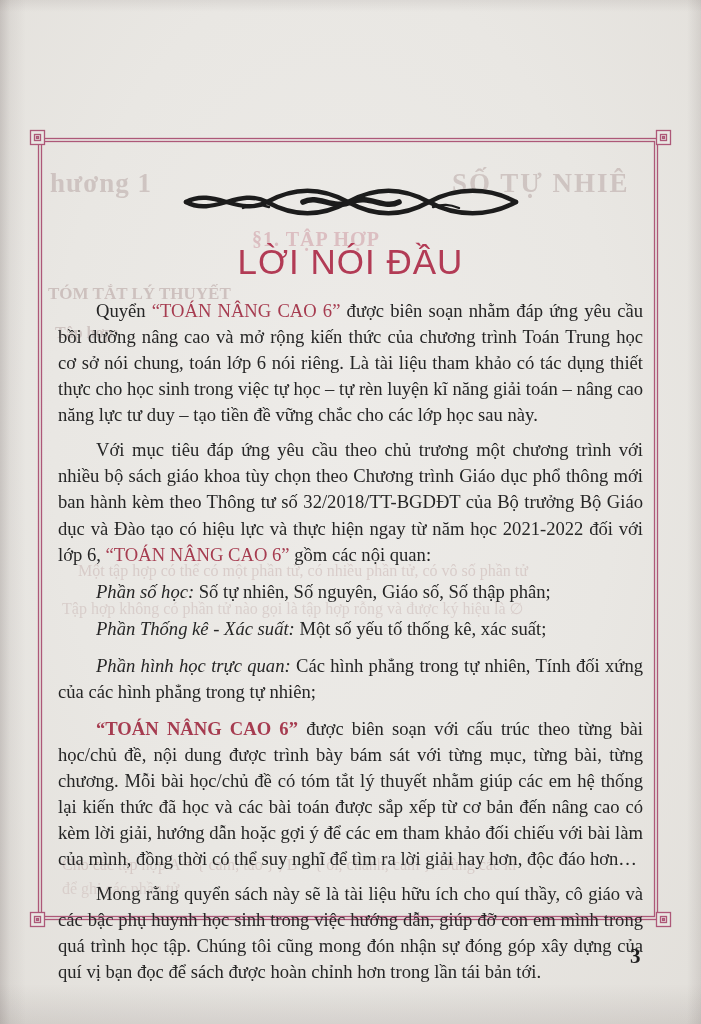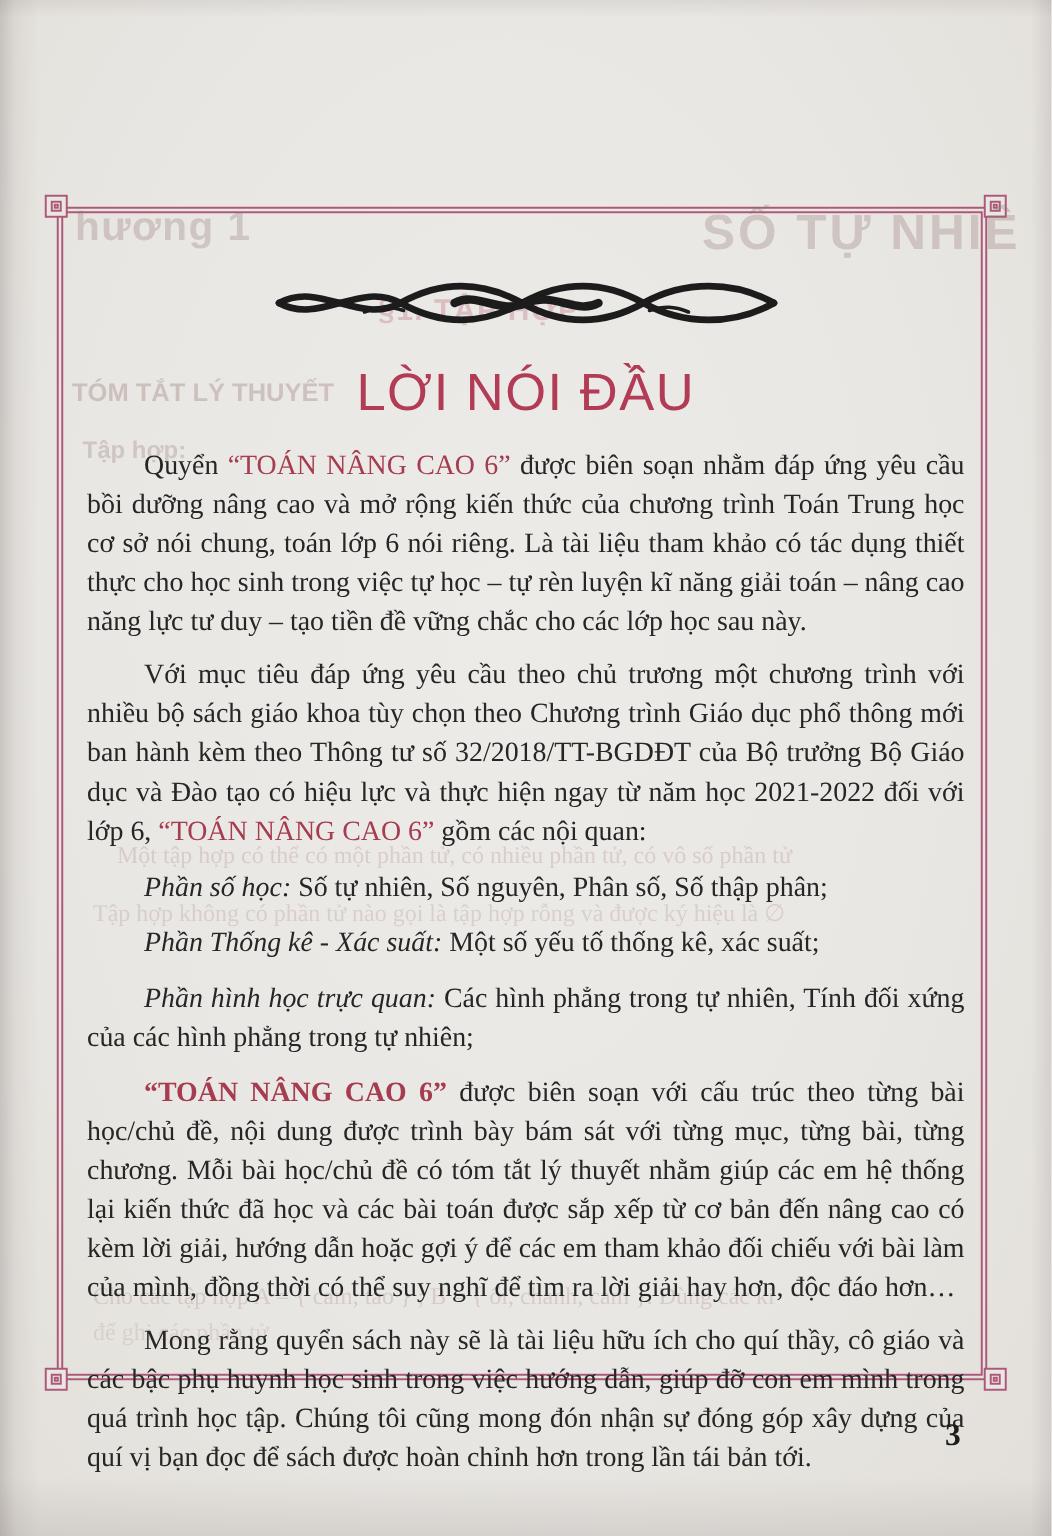--- a/index.html
+++ b/index.html
@@ -13,23 +13,23 @@
       radial-gradient(ellipse at 48% 42%, #edebe8 0%, #e9e7e3 55%, #e2dfda 100%);
     font-family:"Liberation Serif","DejaVu Serif",serif;
     color:#262626;
   }
 
   
   .frame-svg{position:absolute;left:0;top:0;pointer-events:none;}
 
   
   .ghost{position:absolute;white-space:nowrap;pointer-events:none;z-index:1;}
-  .ghost.sansb{font-family:Liberation Sans, sans-serif;font-weight:bold;}
+  .ghost.sansb{font-family:Liberation Serif, serif;font-weight:bold;margin-top:32px;}
   .g1{left:50px;top:136px;font-size:27px;color:rgba(145,115,115,.30);letter-spacing:1px;}
-  .g2{left:468px;top:136px;font-size:33px;color:rgba(145,115,115,.30);letter-spacing:2px;}
+  .g2{left:452px;top:136px;font-size:27px;color:rgba(145,115,115,.30);letter-spacing:2px;}
   .g3{left:252px;top:196px;font-size:20px;color:rgba(195,120,135,.38);letter-spacing:1px;}
   .g4{left:48px;top:252px;font-size:17px;color:rgba(150,118,118,.34);}
   .g5{left:55px;top:292px;font-size:16px;color:rgba(150,118,118,.30);}
   .g6{left:78px;top:562px;font-size:16px;color:rgba(165,125,125,.26);}
   .g7{left:62px;top:599px;font-size:16px;color:rgba(165,125,125,.24);font-family:Liberation Serif, serif;}
   .g8{left:62px;top:856px;font-size:16px;color:rgba(165,125,125,.26);}
   .g9{left:62px;top:880px;font-size:16px;color:rgba(165,125,125,.20);}
 
   
   .content{
@@ -108,21 +108,21 @@
       </g>
     </svg>
   </div>
 
   <h1 class="title">LỜI NÓI ĐẦU</h1>
 
   <p class="body-p first"><span>Quyển </span><span class="red">“TOÁN NÂNG CAO 6”</span><span> được biên soạn nhằm đáp ứng yêu cầu bồi dưỡng nâng cao và mở rộng kiến thức của chương trình Toán Trung học cơ sở nói chung, toán lớp 6 nói riêng. Là tài liệu tham khảo có tác dụng thiết thực cho học sinh trong việc tự học – tự rèn luyện kĩ năng giải toán – nâng cao năng lực tư duy – tạo tiền đề vững chắc cho các lớp học sau này.</span></p>
 
   <p class="body-p"><span>Với mục tiêu đáp ứng yêu cầu theo chủ trương một chương trình với nhiều bộ sách giáo khoa tùy chọn theo Chương trình Giáo dục phổ thông mới ban hành kèm theo Thông tư số 32/2018/TT-BGDĐT của Bộ trưởng Bộ Giáo dục và Đào tạo có hiệu lực và thực hiện ngay từ năm học 2021-2022 đối với lớp 6, </span><span class="red">“TOÁN NÂNG CAO 6”</span><span> gồm các nội quan:</span></p>
 
-  <p class="body-p list-p"><span class="ital">Phần số học:</span><span> Số tự nhiên, Số nguyên, Phân số, Số thập phân;</span></p>
+  <p class="body-p list-p"><span class="ital">Phần số học:</span><span> Số tự nhiên, Số nguyên, Giáo số, Số thập phân;</span></p>
 
   <p class="body-p list-p"><span class="ital">Phần Thống kê - Xác suất:</span><span> Một số yếu tố thống kê, xác suất;</span></p>
 
   <p class="body-p list-p"><span class="ital">Phần hình học trực quan:</span><span> Các hình phẳng trong tự nhiên, Tính đối xứng của các hình phẳng trong tự nhiên;</span></p>
 
 
   <p class="body-p"><span class="redb">“TOÁN NÂNG CAO 6”</span><span> được biên soạn với cấu trúc theo từng bài học/chủ đề, nội dung được trình bày bám sát với từng mục, từng bài, từng chương. Mỗi bài học/chủ đề có tóm tắt lý thuyết nhằm giúp các em hệ thống lại kiến thức đã học và các bài toán được sắp xếp từ cơ bản đến nâng cao có kèm lời giải, hướng dẫn hoặc gợi ý để các em tham khảo đối chiếu với bài làm của mình, đồng thời có thể suy nghĩ để tìm ra lời giải hay hơn, độc đáo hơn…</span></p>
 
   <p class="body-p">Mong rằng quyển sách này sẽ là tài liệu hữu ích cho quí thầy, cô giáo và các bậc phụ huynh học sinh trong việc hướng dẫn, giúp đỡ con em mình trong quá trình học tập. Chúng tôi cũng mong đón nhận sự đóng góp xây dựng của quí vị bạn đọc để sách được hoàn chỉnh hơn trong lần tái bản tới.</p>
 

